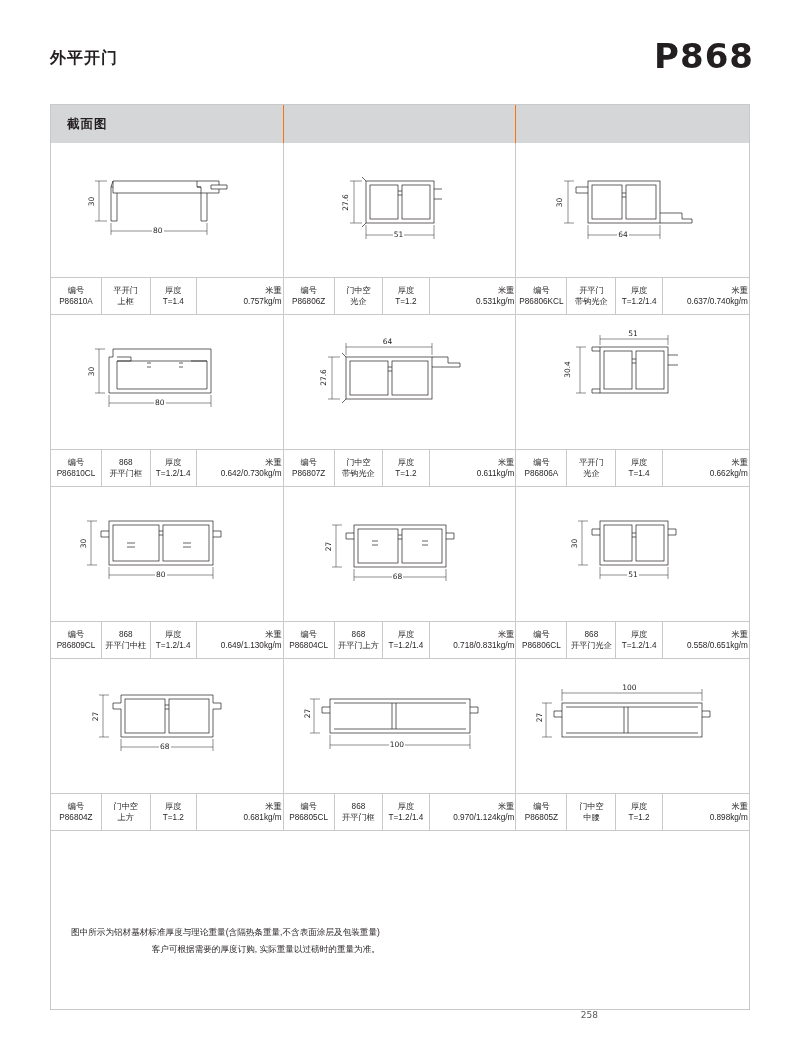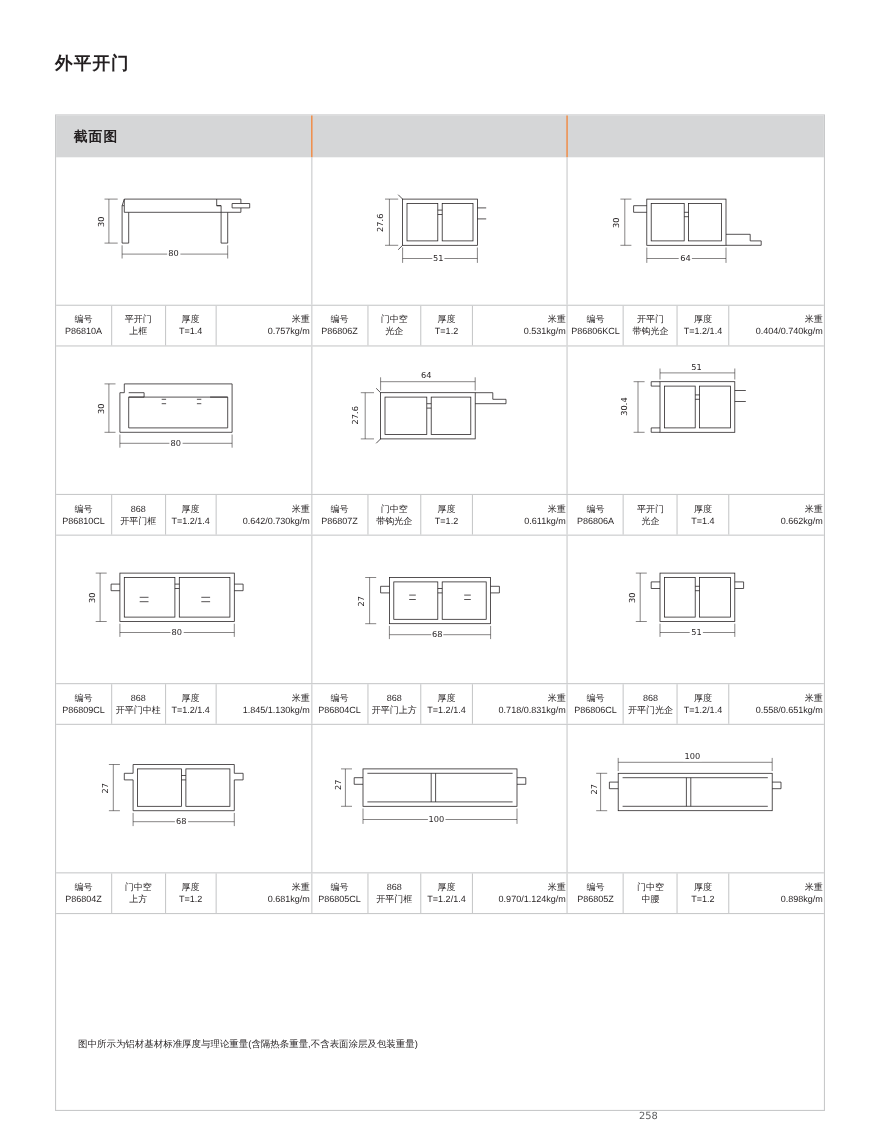--- a/index.html
+++ b/index.html
@@ -160,20 +160,21 @@
     transform-origin: center center;
   }
 </style>
 </head>
 <body>
 
 <div class="page">
 
   <div class="header">
     <div class="header-title">外平开门</div>
+    <div class="header-code">P868</div>
   </div>
 
   <div class="table-wrap">
 
     <div class="sec-head">
       <div class="cell" style="width:232.66px">
         <span class="label">截面图</span>
       </div>
       <div class="cell" style="width:232.66px"></div>
       <div class="cell" style="width:232.66px"></div>
@@ -298,21 +299,21 @@
         <div class="spec-item w2">
           <span class="t">开平门</span>
           <span class="t">带钩光企</span>
         </div>
         <div class="spec-item w3">
           <span class="t">厚度</span>
           <span class="t">T=1.2/1.4</span>
         </div>
         <div class="spec-item w4">
           <span class="t">米重</span>
-          <span class="t">0.404/0.740kg/m</span>
+          <span class="t">0.637/0.740kg/m</span>
         </div>
       </div>
     </div>
 
     <div class="row-draw">
 
       <div class="cell-draw">
         <svg class="draw-svg" width="233" height="134" viewBox="0 0 233 134">
           <g stroke="#231f20" stroke-width="0.7" fill="none">
             <path d="M62 34 L62 42 L58 42 L58 78 L160 78 L160 34 Z"></path>
@@ -525,21 +526,21 @@
         <div class="spec-item w2">
           <span class="t">868</span>
           <span class="t">开平门中柱</span>
         </div>
         <div class="spec-item w3">
           <span class="t">厚度</span>
           <span class="t">T=1.2/1.4</span>
         </div>
         <div class="spec-item w4">
           <span class="t">米重</span>
-          <span class="t">1.845/1.130kg/m</span>
+          <span class="t">0.649/1.130kg/m</span>
         </div>
       </div>
       <div class="cell-spec">
         <div class="spec-item w1">
           <span class="t">编号</span>
           <span class="t">P86804CL</span>
         </div>
         <div class="spec-item w2">
           <span class="t">868</span>
           <span class="t">开平门上方</span>
@@ -694,18 +695,19 @@
         <div class="spec-item w4">
           <span class="t">米重</span>
           <span class="t">0.898kg/m</span>
         </div>
       </div>
     </div>
 
     <div class="note-area">
       <div class="note">
         <div>图中所示为铝材基材标准厚度与理论重量(含隔热条重量,不含表面涂层及包装重量)</div>
+        <div>客户可根据需要的厚度订购, 实际重量以过磅时的重量为准。</div>
       </div>
     </div>
   </div>
 
   <div class="page-number">258</div>
 </div>
 
 </body></html>

